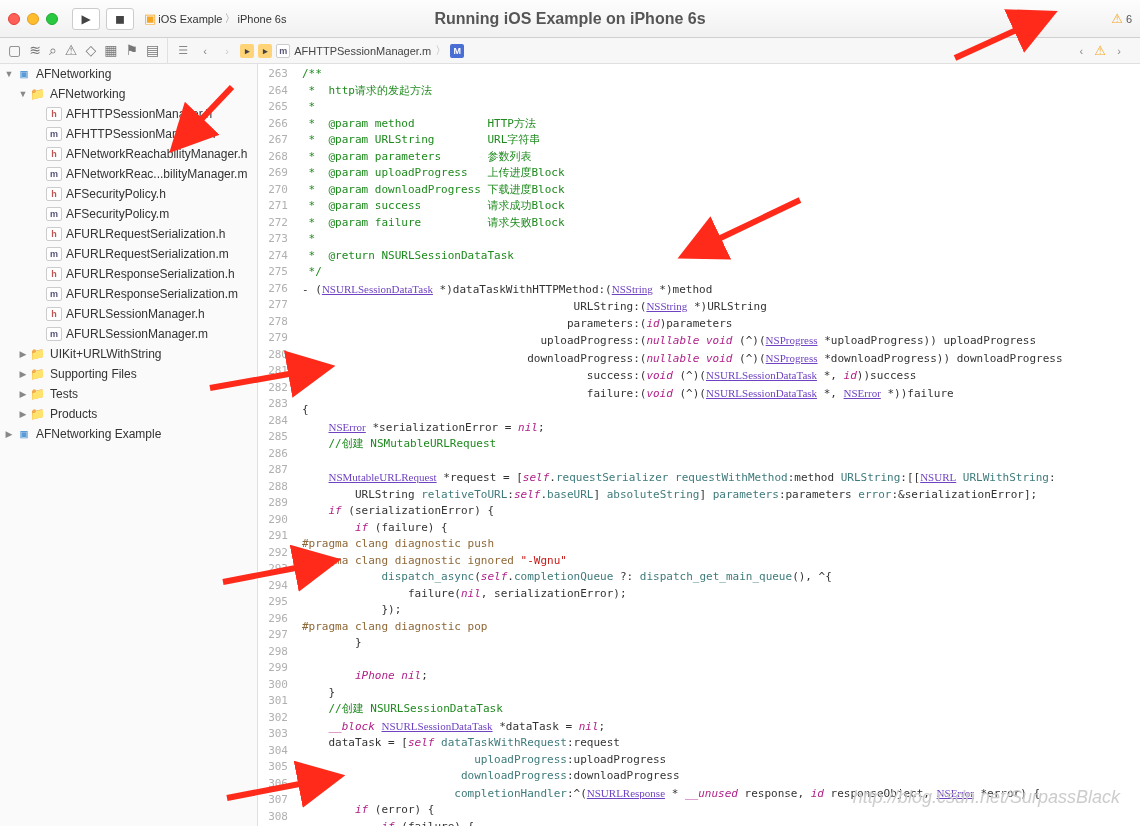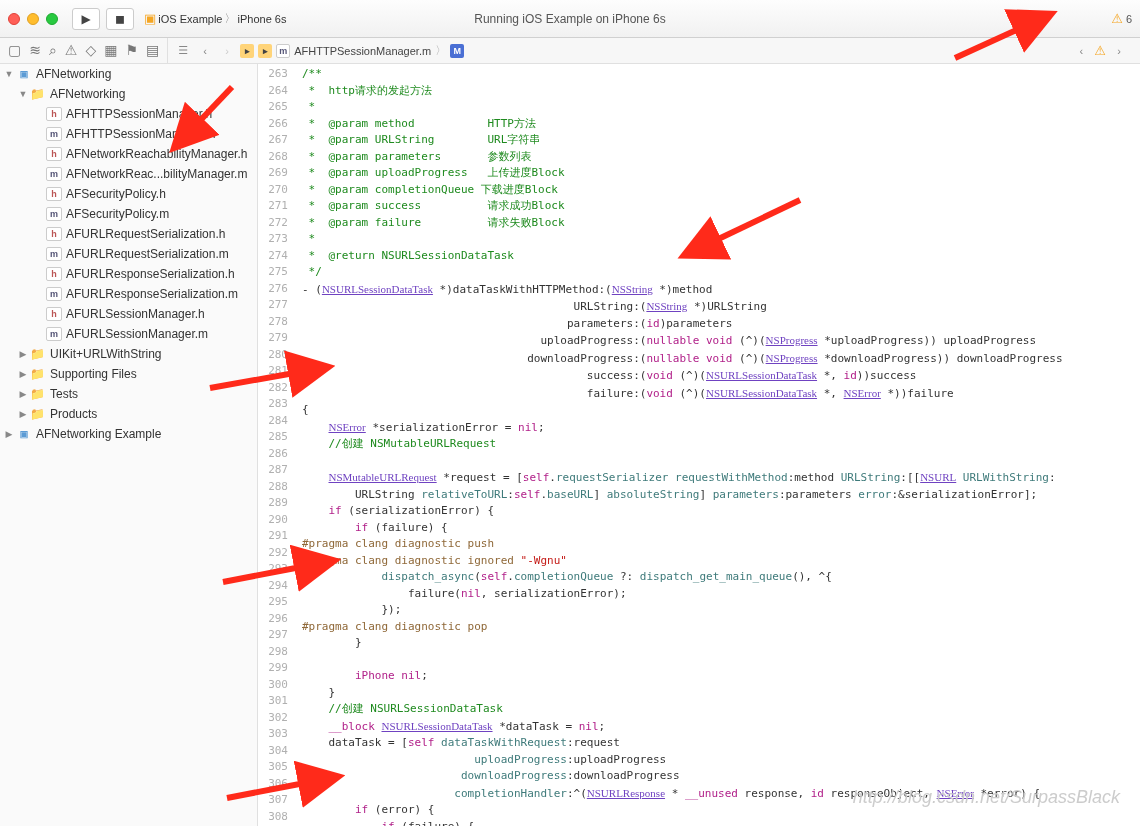--- a/index.html
+++ b/index.html
@@ -5,21 +5,21 @@
 * { margin: 0; padding: 0; box-sizing: border-box; }
 body { font-family: -apple-system, "Helvetica Neue", Arial, sans-serif; font-size: 11px; background: #fff; color: #333; width: 1140px; height: 826px; overflow: hidden; position: relative; }
 .titlebar { height: 38px; background: linear-gradient(#fdfdfd,#f1f1f1); border-bottom: 1px solid #d0d0d0; display: flex; align-items: center; padding: 0 8px; gap: 6px; }
 .traffic { display: flex; gap: 7px; margin-right: 8px; }
 .tdot { width: 12px; height: 12px; border-radius: 50%; }
 .tred { background: #ff5f57; border: .5px solid #e14138; }
 .tyel { background: #ffbd2e; border: .5px solid #dfa023; }
 .tgrn { background: #28c940; border: .5px solid #1faa31; }
 .tbtn { width: 28px; height: 22px; border: 1px solid #ccc; border-radius: 3px; background: #fff; display: flex; align-items: center; justify-content: center; font-size: 12px; color: #444; }
 .crumb-box { display: flex; align-items: center; gap: 2px; margin-left: 4px; }
-.title-center { position: absolute; left: 50%; transform: translateX(-50%); color: #555; font-size: 12px; }
+.title-center { position: absolute; left: 50%; transform: translateX(-50%); color: #555; font-size: 16px; font-weight: bold; }
 .warn-badge { margin-left: auto; display: flex; align-items: center; gap: 3px; color: #555; font-size: 11px; }
 .wtri { color: #f5a623; font-size: 13px; }
 .toolbar2 { height: 26px; background: #f7f7f7; border-bottom: 1px solid #e0e0e0; display: flex; align-items: center; }
 .tb2-left { display: flex; gap: 8px; padding: 0 8px; color: #777; font-size: 14px; }
 .tb2-left span { cursor: default; }
 .jump-bar { flex: 1; display: flex; align-items: center; gap: 4px; padding: 0 6px; font-size: 11px; color: #444; border-left: 1px solid #e0e0e0; height: 100%; overflow: hidden; white-space: nowrap; }
 .jb-arrow { width: 18px; text-align: center; color: #888; }
 .jb-icon { width: 14px; height: 14px; display: inline-flex; align-items: center; justify-content: center; font-size: 9px; border-radius: 2px; font-weight: bold; }
 .jb-m { background: #4a6fd4; color: #fff; }
 .jb-f { background: #ffd479; }
@@ -29,21 +29,21 @@
 .disc { width: 14px; text-align: center; color: #888; font-size: 9px; }
 .ficon { width: 16px; height: 14px; display: inline-flex; align-items: center; justify-content: center; font-size: 9px; margin-right: 4px; border-radius: 2px; font-weight: bold; }
 .fproj { color: #5b9bd5; }
 .ffold { color: #f5b942; font-size: 12px; }
 .fh { background: #fff; border: 1px solid #ccc; color: #b55; }
 .fm { background: #fff; border: 1px solid #ccc; color: #557; }
 .editor { flex: 1; display: flex; overflow: hidden; font-family: Menlo, Monaco, Consolas, monospace; font-size: 11px; line-height: 16.5px; }
 .gutter { width: 36px; text-align: right; color: #b0b0b0; padding: 2px 6px 0 0; background: #fff; user-select: none; }
 .code { flex: 1; padding: 2px 0 0 8px; white-space: pre; color: #333; overflow: hidden; }
 .c-comment { color: #1e8a1e; }
-.c-keyword { color: #b12089; }
+.c-keyword { color: #b12089; font-style: italic; }
 .c-type { color: #6f42c1; text-decoration: underline; font-family: Liberation Serif, serif; }
 .c-string { color: #c41a16; }
 .c-pragma { color: #8f6838; }
 .c-method { color: #3e7a7a; }
 .watermark { position: absolute; right: 20px; bottom: 18px; color: #ccc; font-family: Liberation Sans, sans-serif; font-style: italic; font-size: 18px; }
 .arrow { position: absolute; z-index: 50; }
 .arrow svg { overflow: visible; }
 </style>
 </head>
 <body>
@@ -248,21 +248,21 @@
 317
 318
 </div>
     <div class="code" id="code"><span class="c-comment">/**</span>
 <span class="c-comment"> *  http请求的发起方法</span>
 <span class="c-comment"> *</span>
 <span class="c-comment"> *  @param method           HTTP方法</span>
 <span class="c-comment"> *  @param URLString        URL字符串</span>
 <span class="c-comment"> *  @param parameters       参数列表</span>
 <span class="c-comment"> *  @param uploadProgress   上传进度Block</span>
-<span class="c-comment"> *  @param completionQueue 下载进度Block</span>
+<span class="c-comment"> *  @param downloadProgress 下载进度Block</span>
 <span class="c-comment"> *  @param success          请求成功Block</span>
 <span class="c-comment"> *  @param failure          请求失败Block</span>
 <span class="c-comment"> *</span>
 <span class="c-comment"> *  @return NSURLSessionDataTask</span>
 <span class="c-comment"> */</span>
 - (<span class="c-type">NSURLSessionDataTask</span> *)dataTaskWithHTTPMethod:(<span class="c-type">NSString</span> *)method
                                          URLString:(<span class="c-type">NSString</span> *)URLString
                                         parameters:(<span class="c-keyword">id</span>)parameters
                                     uploadProgress:(<span class="c-keyword">nullable</span> <span class="c-keyword">void</span> (^)(<span class="c-type">NSProgress</span> *uploadProgress)) uploadProgress
                                   downloadProgress:(<span class="c-keyword">nullable</span> <span class="c-keyword">void</span> (^)(<span class="c-type">NSProgress</span> *downloadProgress)) downloadProgress

